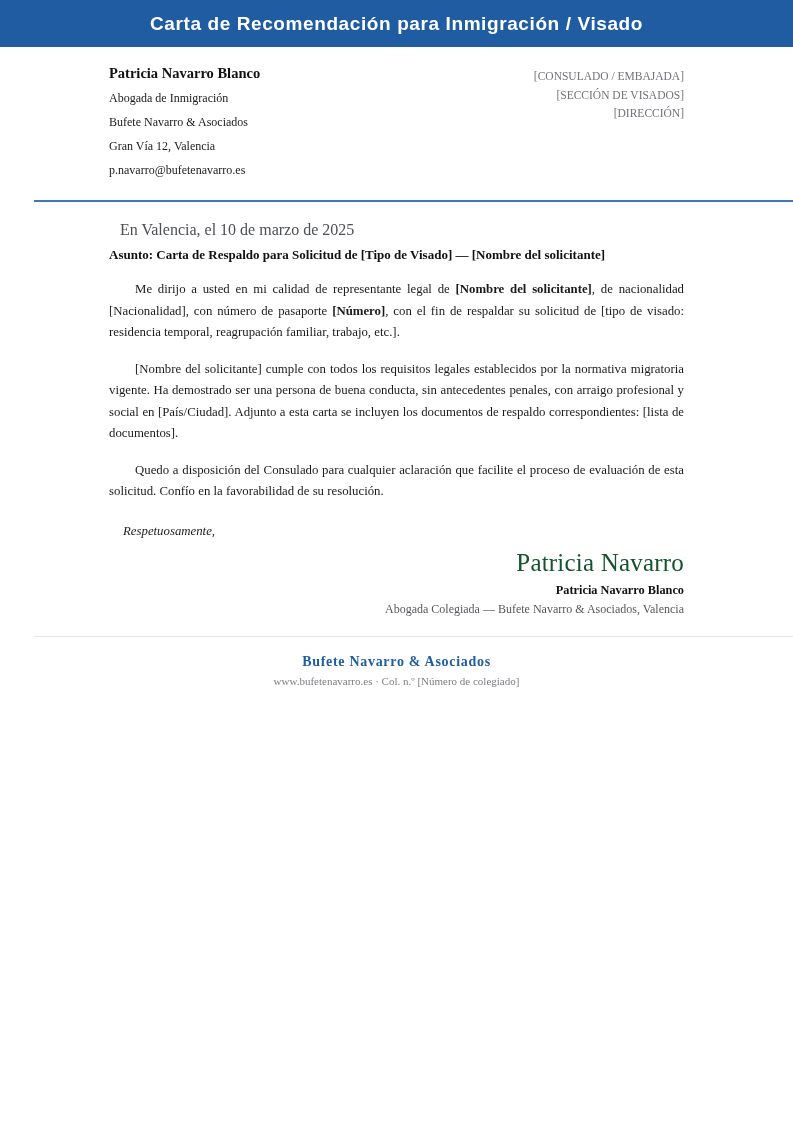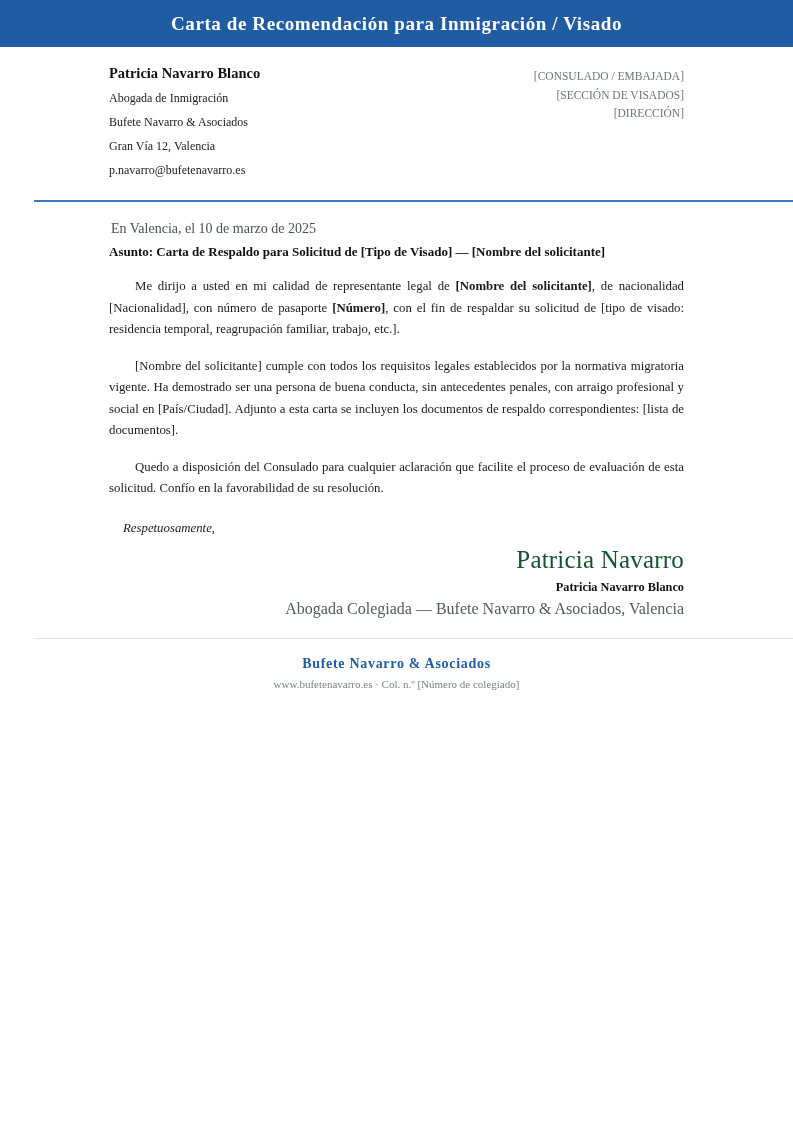--- a/index.html
+++ b/index.html
@@ -23,21 +23,21 @@
     display: flex;
     align-items: center;
     justify-content: center;
   }
   .doc-header h1 {
     margin: 0;
     color: #ffffff;
     font-size: 19px;
     font-weight: bold;
     letter-spacing: 0.6px;
-    font-family: Liberation Serif, serif;
+    font-family: Liberation Sans, sans-serif;
   }
 
   
   .page {
     padding: 0 109px;
     box-sizing: border-box;
   }
 
   
   .letterhead {
@@ -93,24 +93,24 @@
     border-top: 1px solid #e3e5e8;
     width: 793px;
     margin: 0 0 0 -75px;
   }
 
   
   .meta {
     padding-top: 16px;
   }
   .meta .date-line {
-    font-size: 14px;
+    font-size: 16px;
     color: #4c4f54;
     line-height: 1.5;
-    margin: 0 0 4px 2px;
+    margin: 0 0 4px 11px;
   }
   .meta .subject-line {
     font-size: 13px;
     font-weight: bold;
     color: #111111;
     line-height: 1.45;
     margin: 0;
   }
 
   
@@ -153,21 +153,21 @@
     letter-spacing: 0.2px;
   }
   .signature .sig-name {
     font-size: 12.3px;
     font-weight: bold;
     color: #111111;
     margin-top: 4px;
     line-height: 1.4;
   }
   .signature .sig-title {
-    font-size: 16px;
+    font-size: 12px;
     color: #55585d;
     margin-top: 2px;
     line-height: 1.4;
   }
 
   .sig-spacer { height: 18px; }
 
   
   .footer {
     text-align: center;

